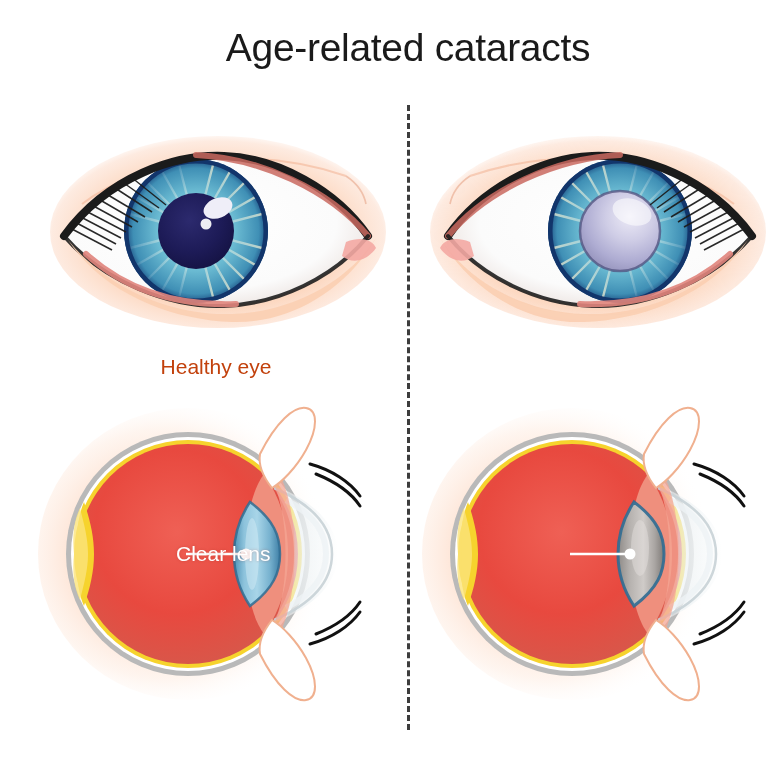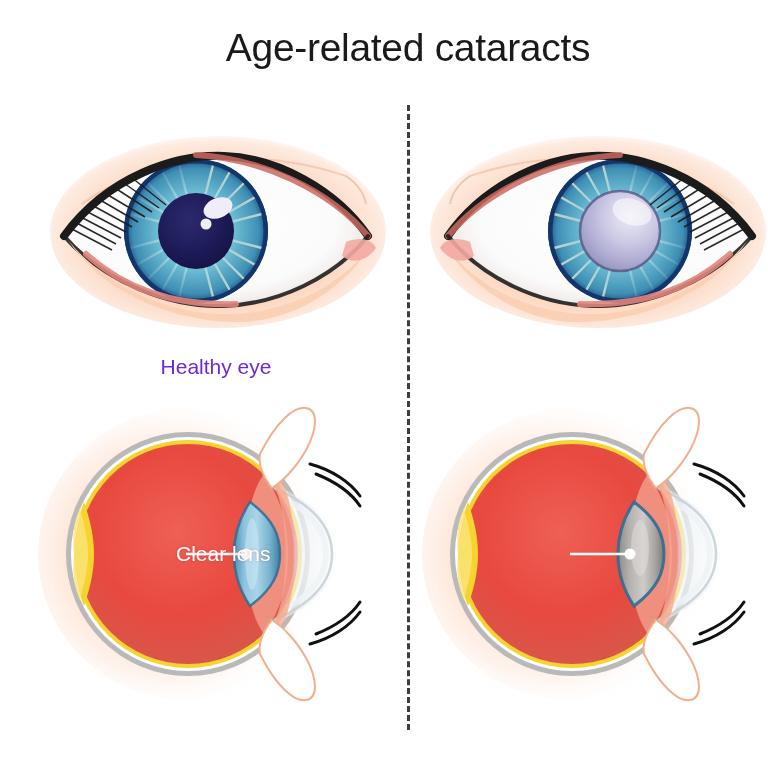--- a/index.html
+++ b/index.html
@@ -35,21 +35,21 @@
   .panel{position:absolute;top:0;width:384px;height:768px;}
   #panel-healthy{left:0;}
   #panel-cataract{left:384px;}
 
   
   .caption{
     position:absolute;
     top:355px;width:384px;left:0;
     text-align:center;
     font-size:21px;
-    color:#6d28d9;
+    color:#c2410c;
   }
 
   
   .eye-surface{
     position:absolute;
     left:22px;top:132px;
     width:340px;height:208px;
   }
   .eye-surface.flip{transform:scaleX(-1);}
 

